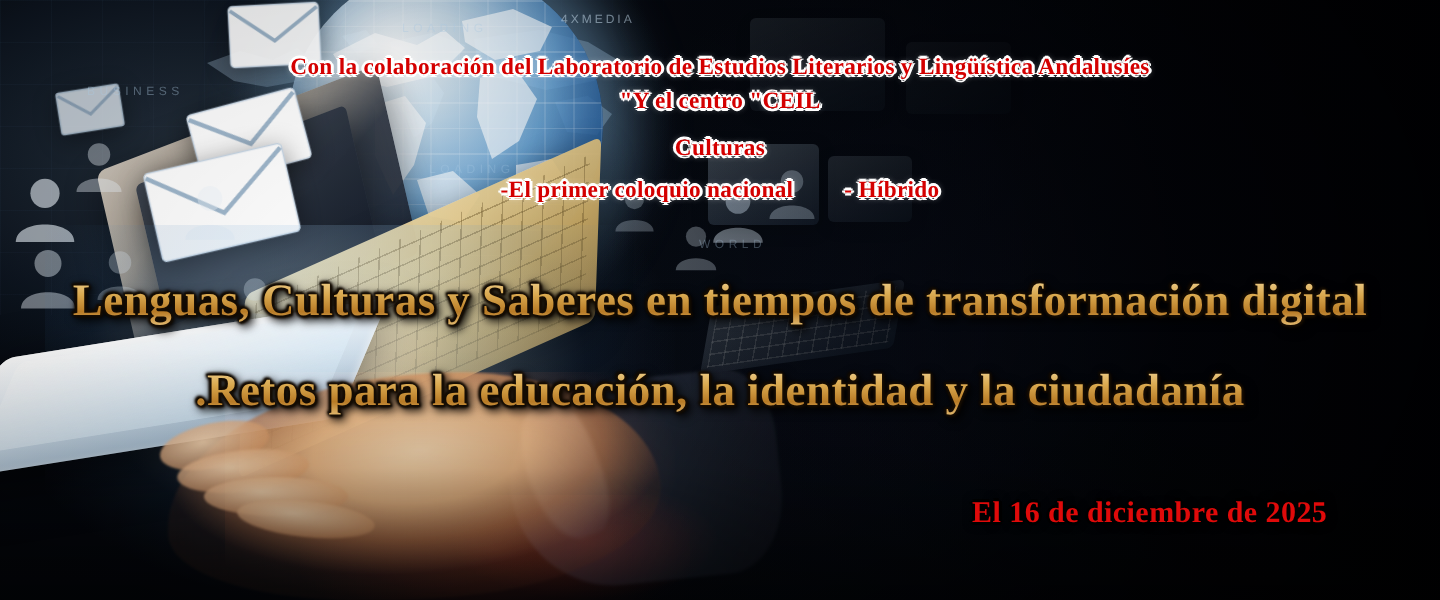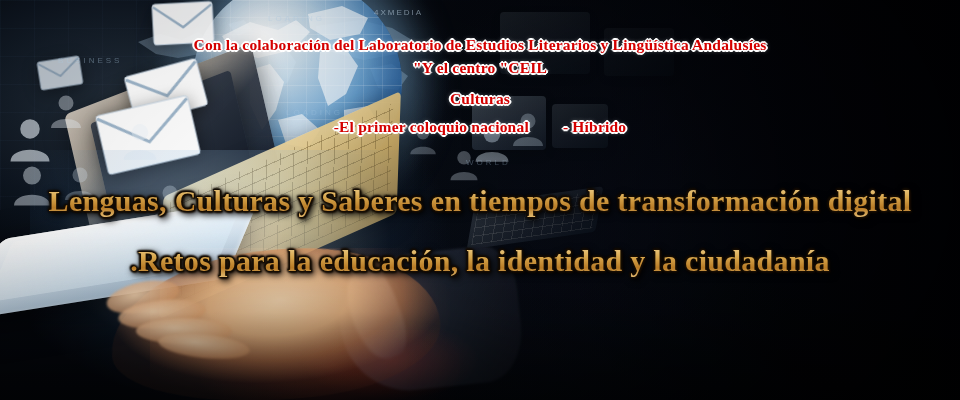--- a/index.html
+++ b/index.html
@@ -486,14 +486,15 @@
   <div class="txt red-line line-organiza">Culturas</div>
 
   <div class="txt red-line line-coloquio">
     <span>-El primer coloquio nacional</span><span class="gap"></span><span>- Híbrido</span>
   </div>
 
   <div class="txt gold-line title-2">.Retos para la educación, la identidad y la ciudadanía</div>
 
   <div class="txt gold-line title-1">Lenguas, Culturas y Saberes en tiempos de transformación digital</div>
 
+  <div class="txt date-line">El 16 de diciembre de 2025</div>
 
 </div>
 
 </body></html>

